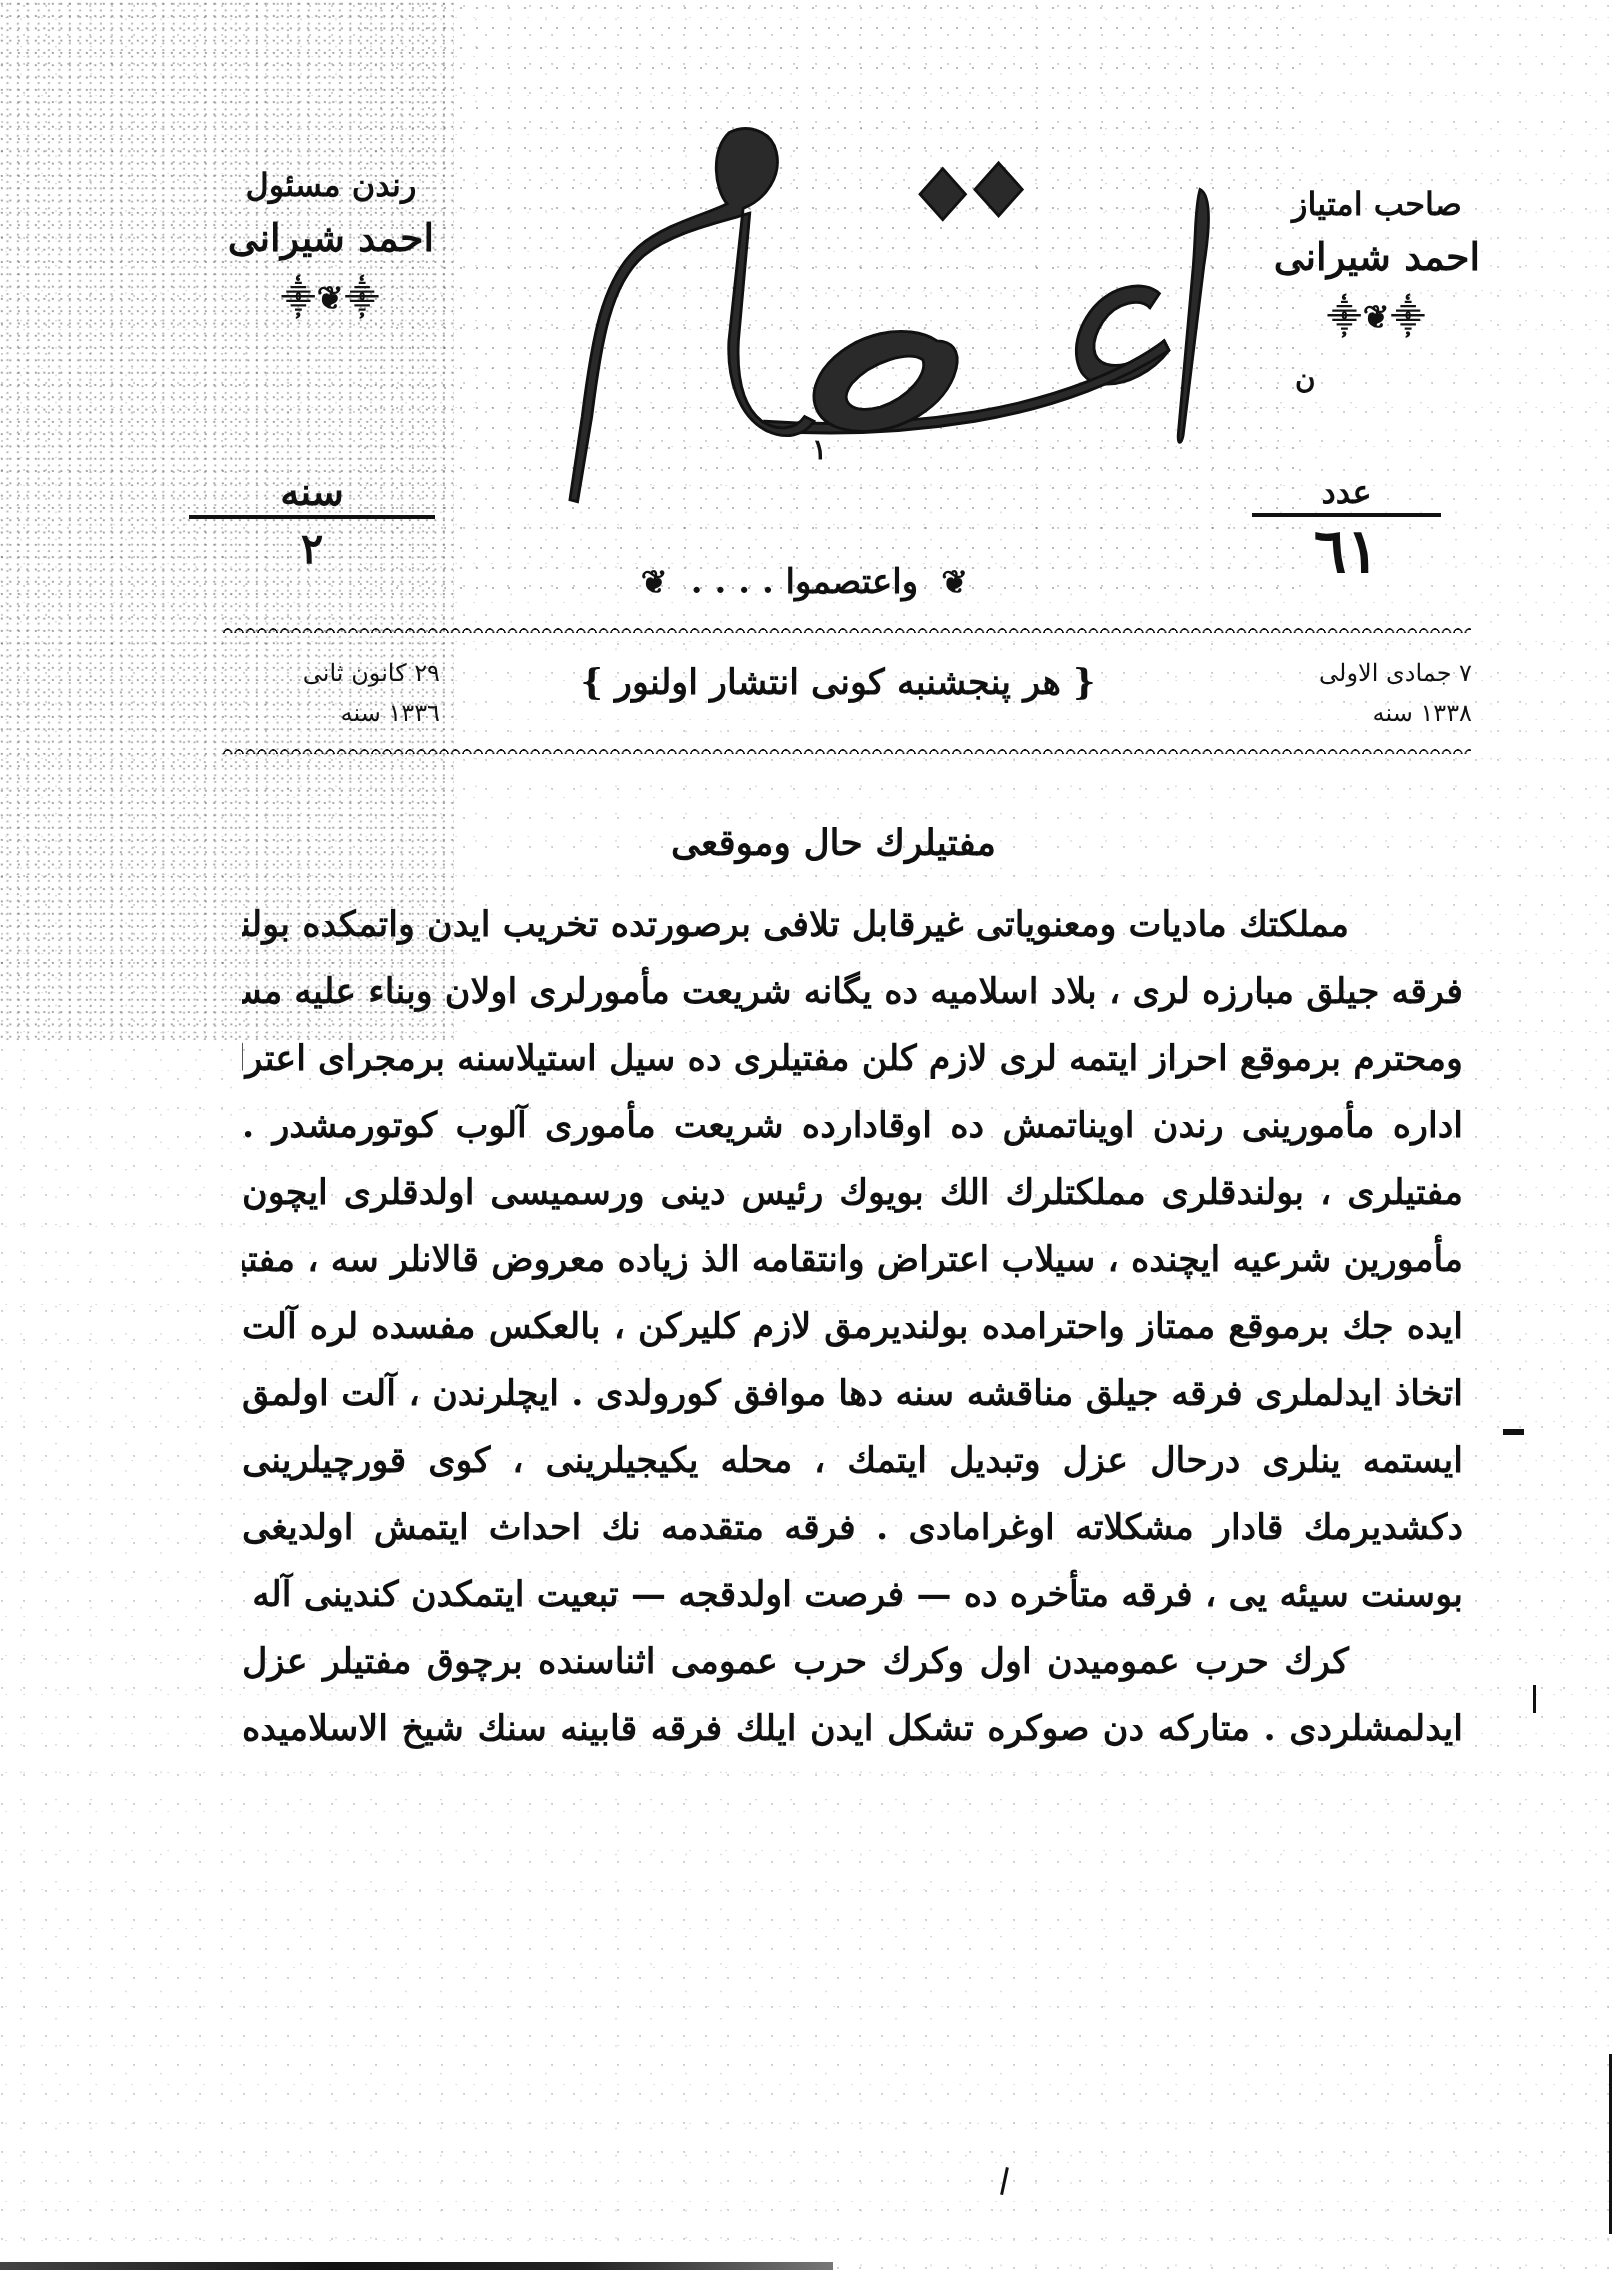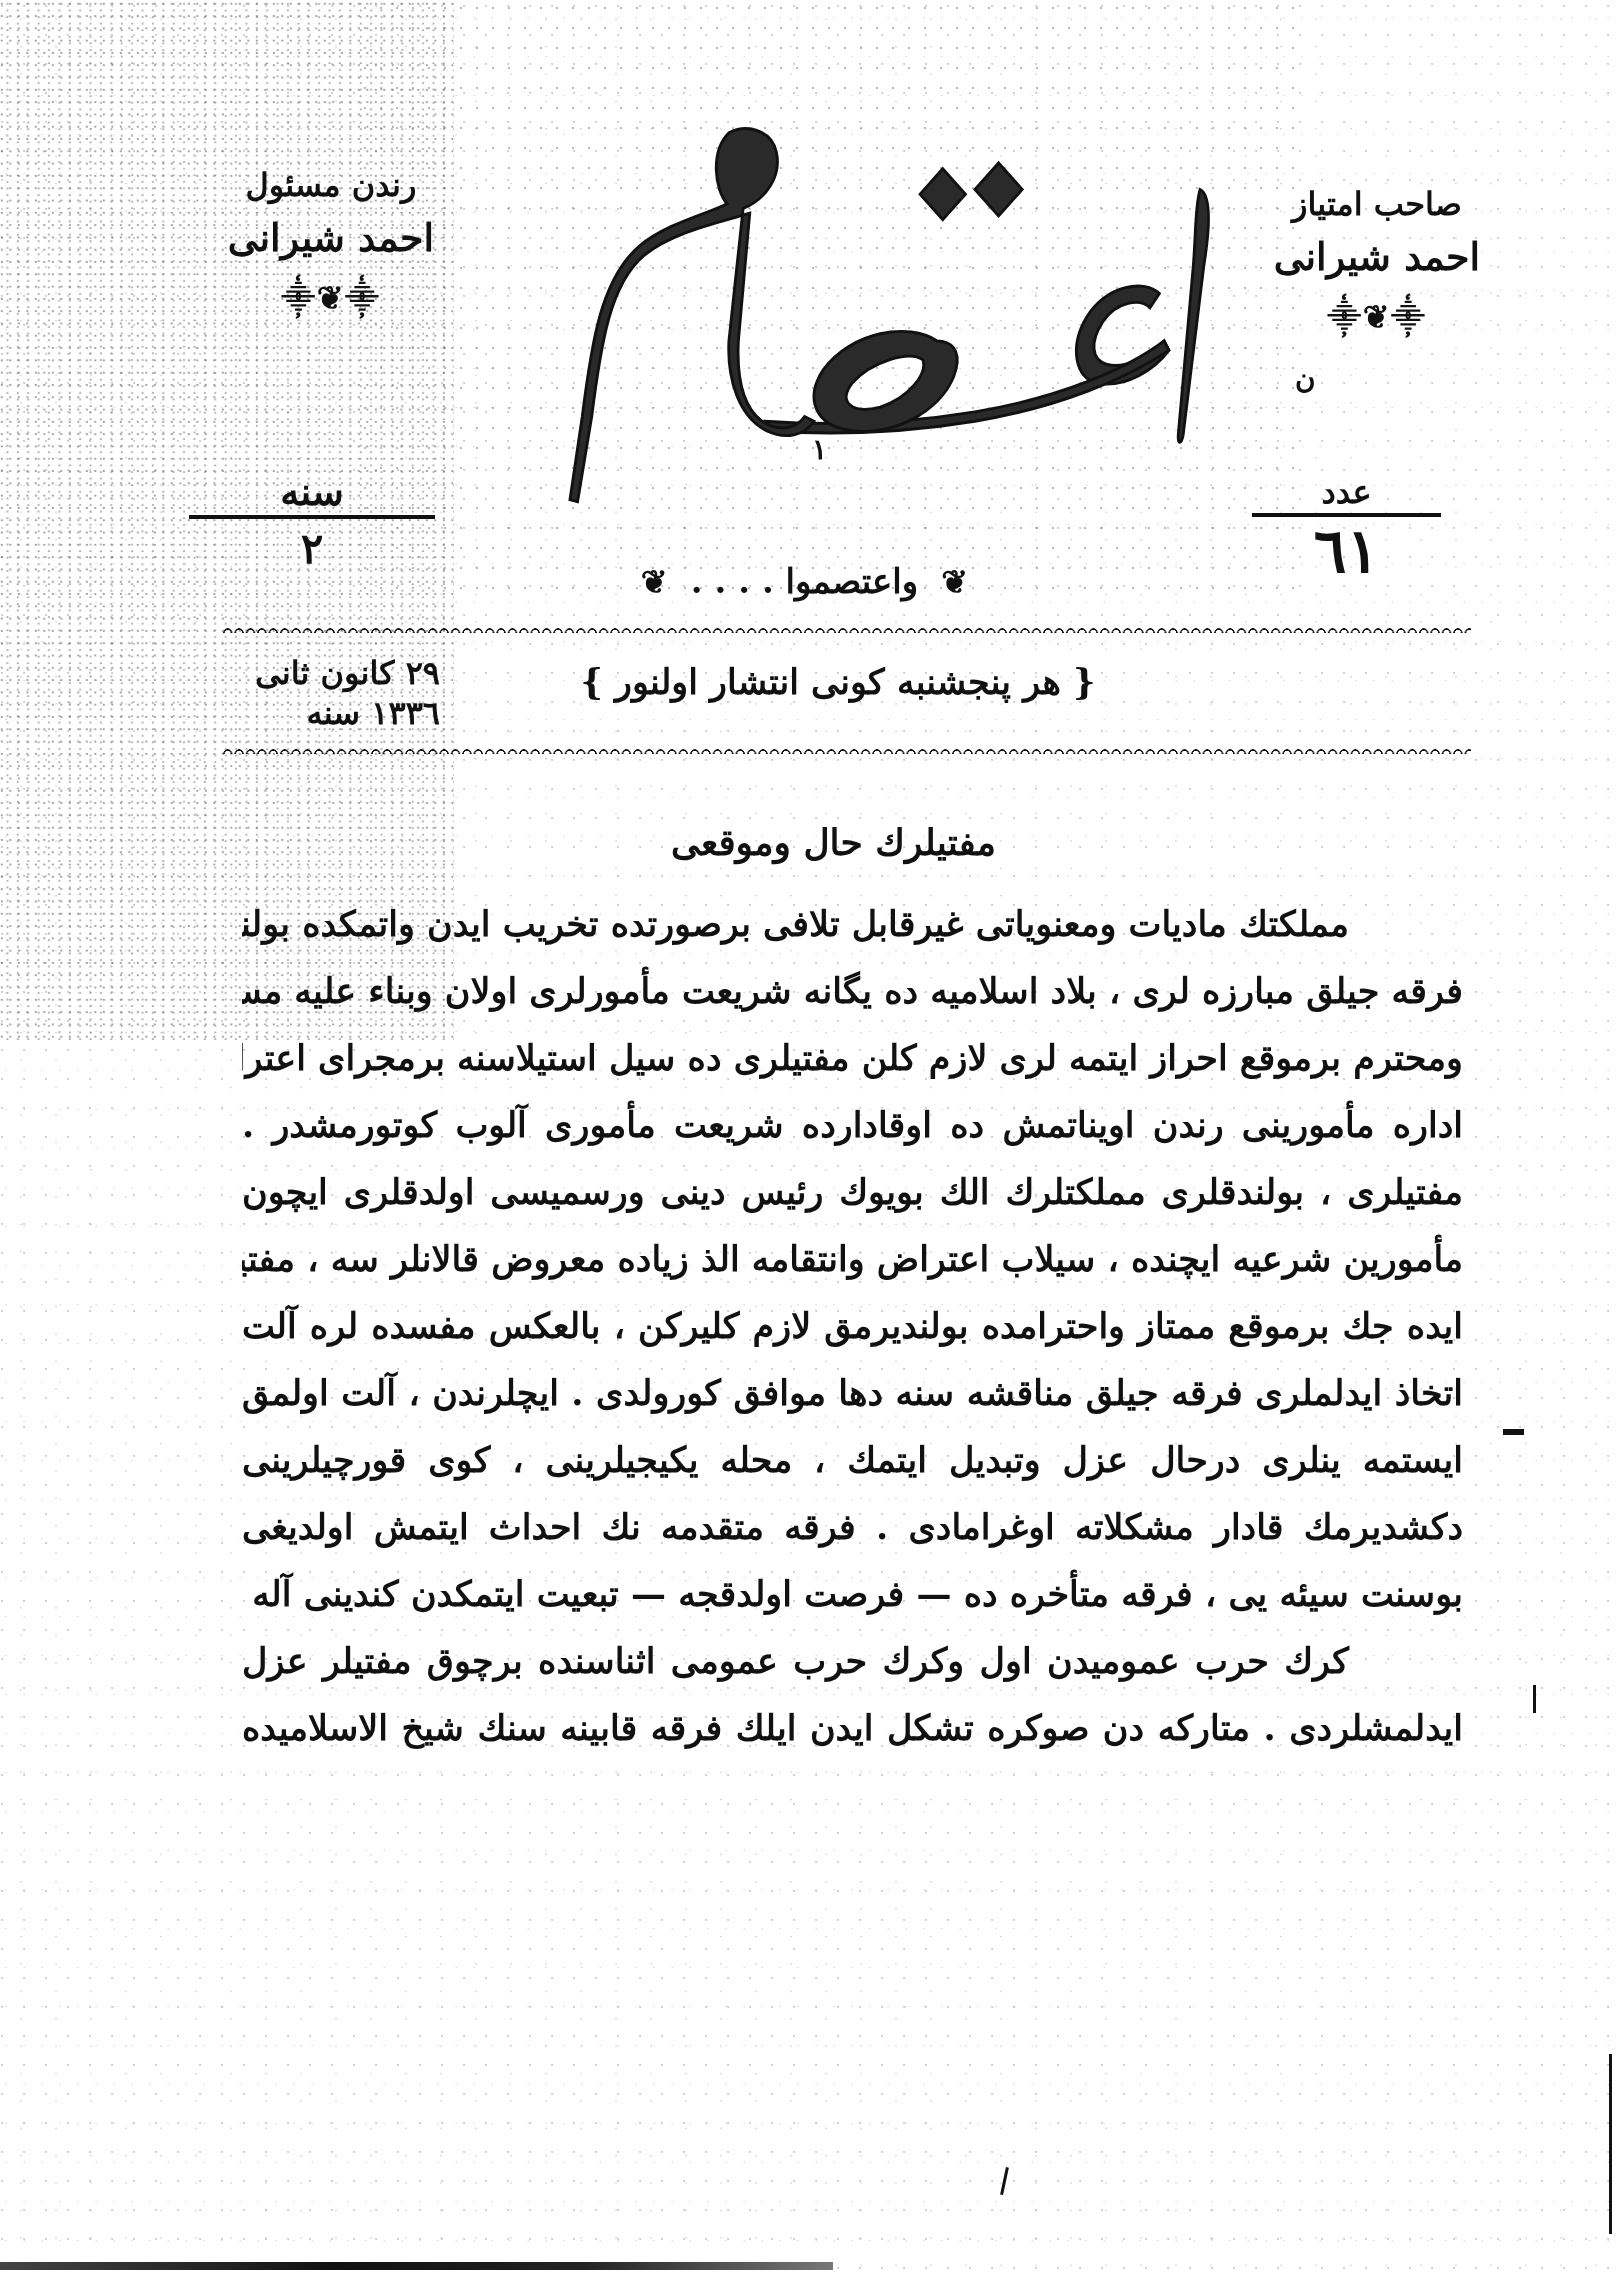--- a/index.html
+++ b/index.html
@@ -154,22 +154,22 @@
     
     .date-strip {
       position: absolute;
       left: 213px; top: 653px;
       width: 1259px; height: 85px;
     }
     .date-col {
       position: absolute;
       top: 0;
       font-family: "DejaVu Serif", serif;
-      font-weight: bold;
-      font-size: 32px;
+      font-weight: normal;
+      font-size: 24px;
       line-height: 40px;
       text-align: right;
     }
     .date-hijri { right: 0; width: 227px; }
     .date-rumi { left: 0; width: 227px; }
     .date-center {
       position: absolute;
       left: 360px; top: 7.6px;
       width: 530px;
       text-align: center;
@@ -292,20 +292,24 @@
   <div class="motto rtl">
     <span class="orn">❦</span>
     <span>واعتصموا . . . .</span>
     <span class="orn">❦</span>
   </div>
 </div>
 
 <div class="wavy-rule" style="left:222px; top:625px; width:1249px;"></div>
 
 <div class="date-strip rtl">
+  <div class="date-col date-hijri">
+    <div>۷ جمادی الاولی</div>
+    <div>۱۳۳۸ سنه</div>
+  </div>
   <div class="date-center">{ هر پنجشنبه کونی انتشار اولنور }</div>
   <div class="date-col date-rumi">
     <div>۲۹ کانون ثانی</div>
     <div>۱۳۳٦ سنه</div>
   </div>
 </div>
 
 <div class="wavy-rule" style="left:222px; top:746px; width:1249px;"></div>
 
 <div class="article-title rtl">مفتیلرك حال وموقعی</div>

